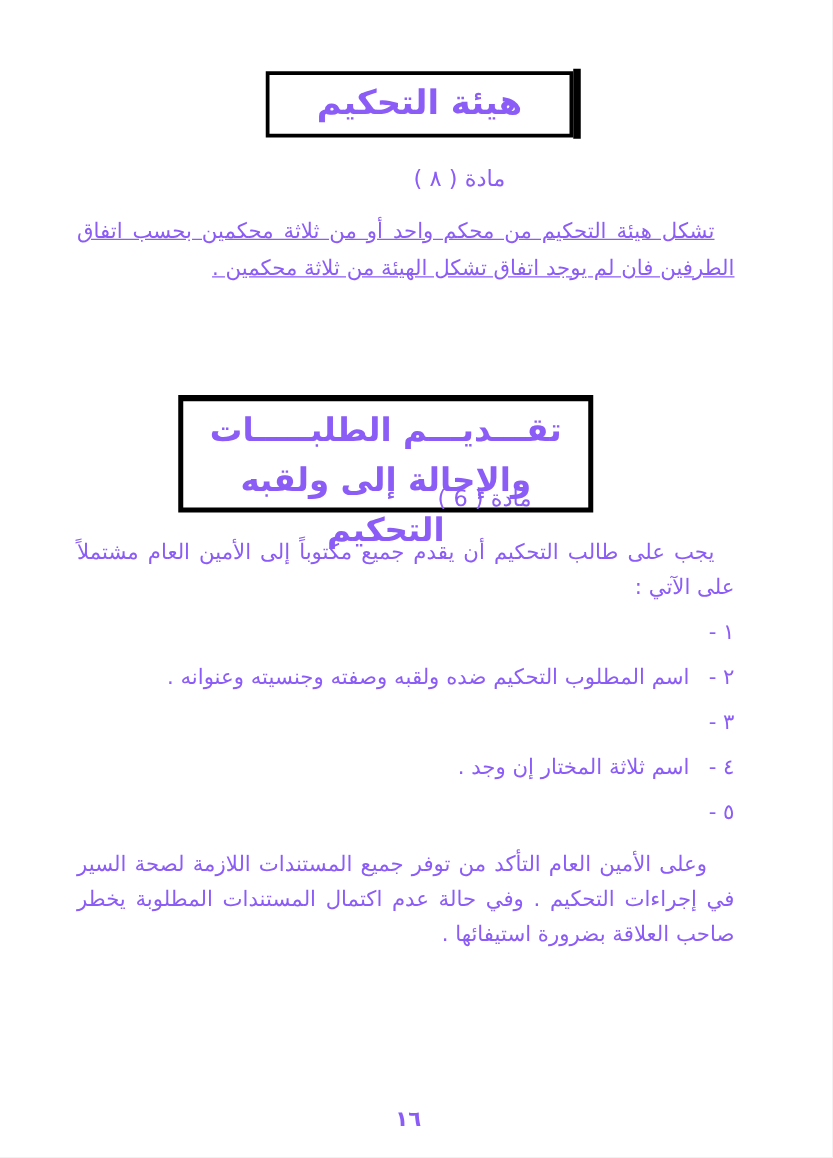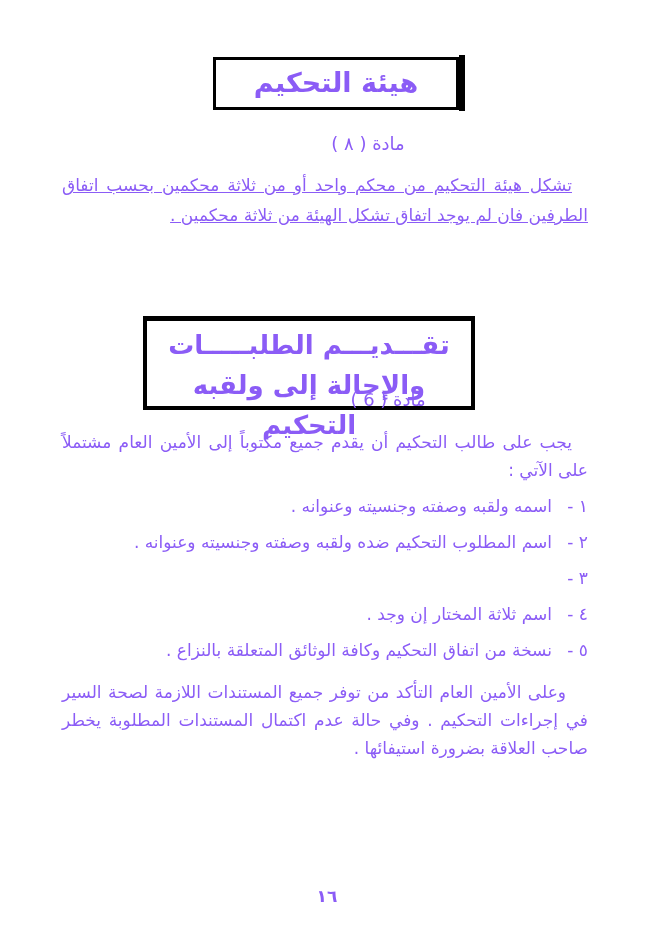--- a/index.html
+++ b/index.html
@@ -150,36 +150,34 @@
 
   <div class="article-heading h9">
     <span>مادة ( 6 )</span>
   </div>
 
   <p class="body-text para2">يجب على طالب التحكيم أن يقدم جميع مكتوباً إلى الأمين العام مشتملاً على الآتي :</p>
 
   <ol class="req-list">
     <li class="req-item">
       <span class="marker">١ -</span>
-      <span class="item-text">اسمه ولقبه وصفته وجنسيته وعنوانه .</span>
     </li>
     <li class="req-item">
       <span class="marker">٢ -</span>
       <span class="item-text">اسم المطلوب التحكيم ضده ولقبه وصفته وجنسيته وعنوانه .</span>
     </li>
     <li class="req-item">
       <span class="marker">٣ -</span>
     </li>
     <li class="req-item">
       <span class="marker">٤ -</span>
       <span class="item-text">اسم ثلاثة المختار إن وجد .</span>
     </li>
     <li class="req-item">
       <span class="marker">٥ -</span>
-      <span class="item-text">نسخة من اتفاق التحكيم وكافة الوثائق المتعلقة بالنزاع .</span>
     </li>
   </ol>
 
   <p class="body-text para3">وعلى الأمين العام التأكد من توفر جميع المستندات اللازمة لصحة السير في إجراءات التحكيم . وفي حالة عدم اكتمال المستندات المطلوبة يخطر صاحب العلاقة بضرورة استيفائها .</p>
 
   <div class="page-number">١٦</div>
 
 </div>
 
 </body></html>

